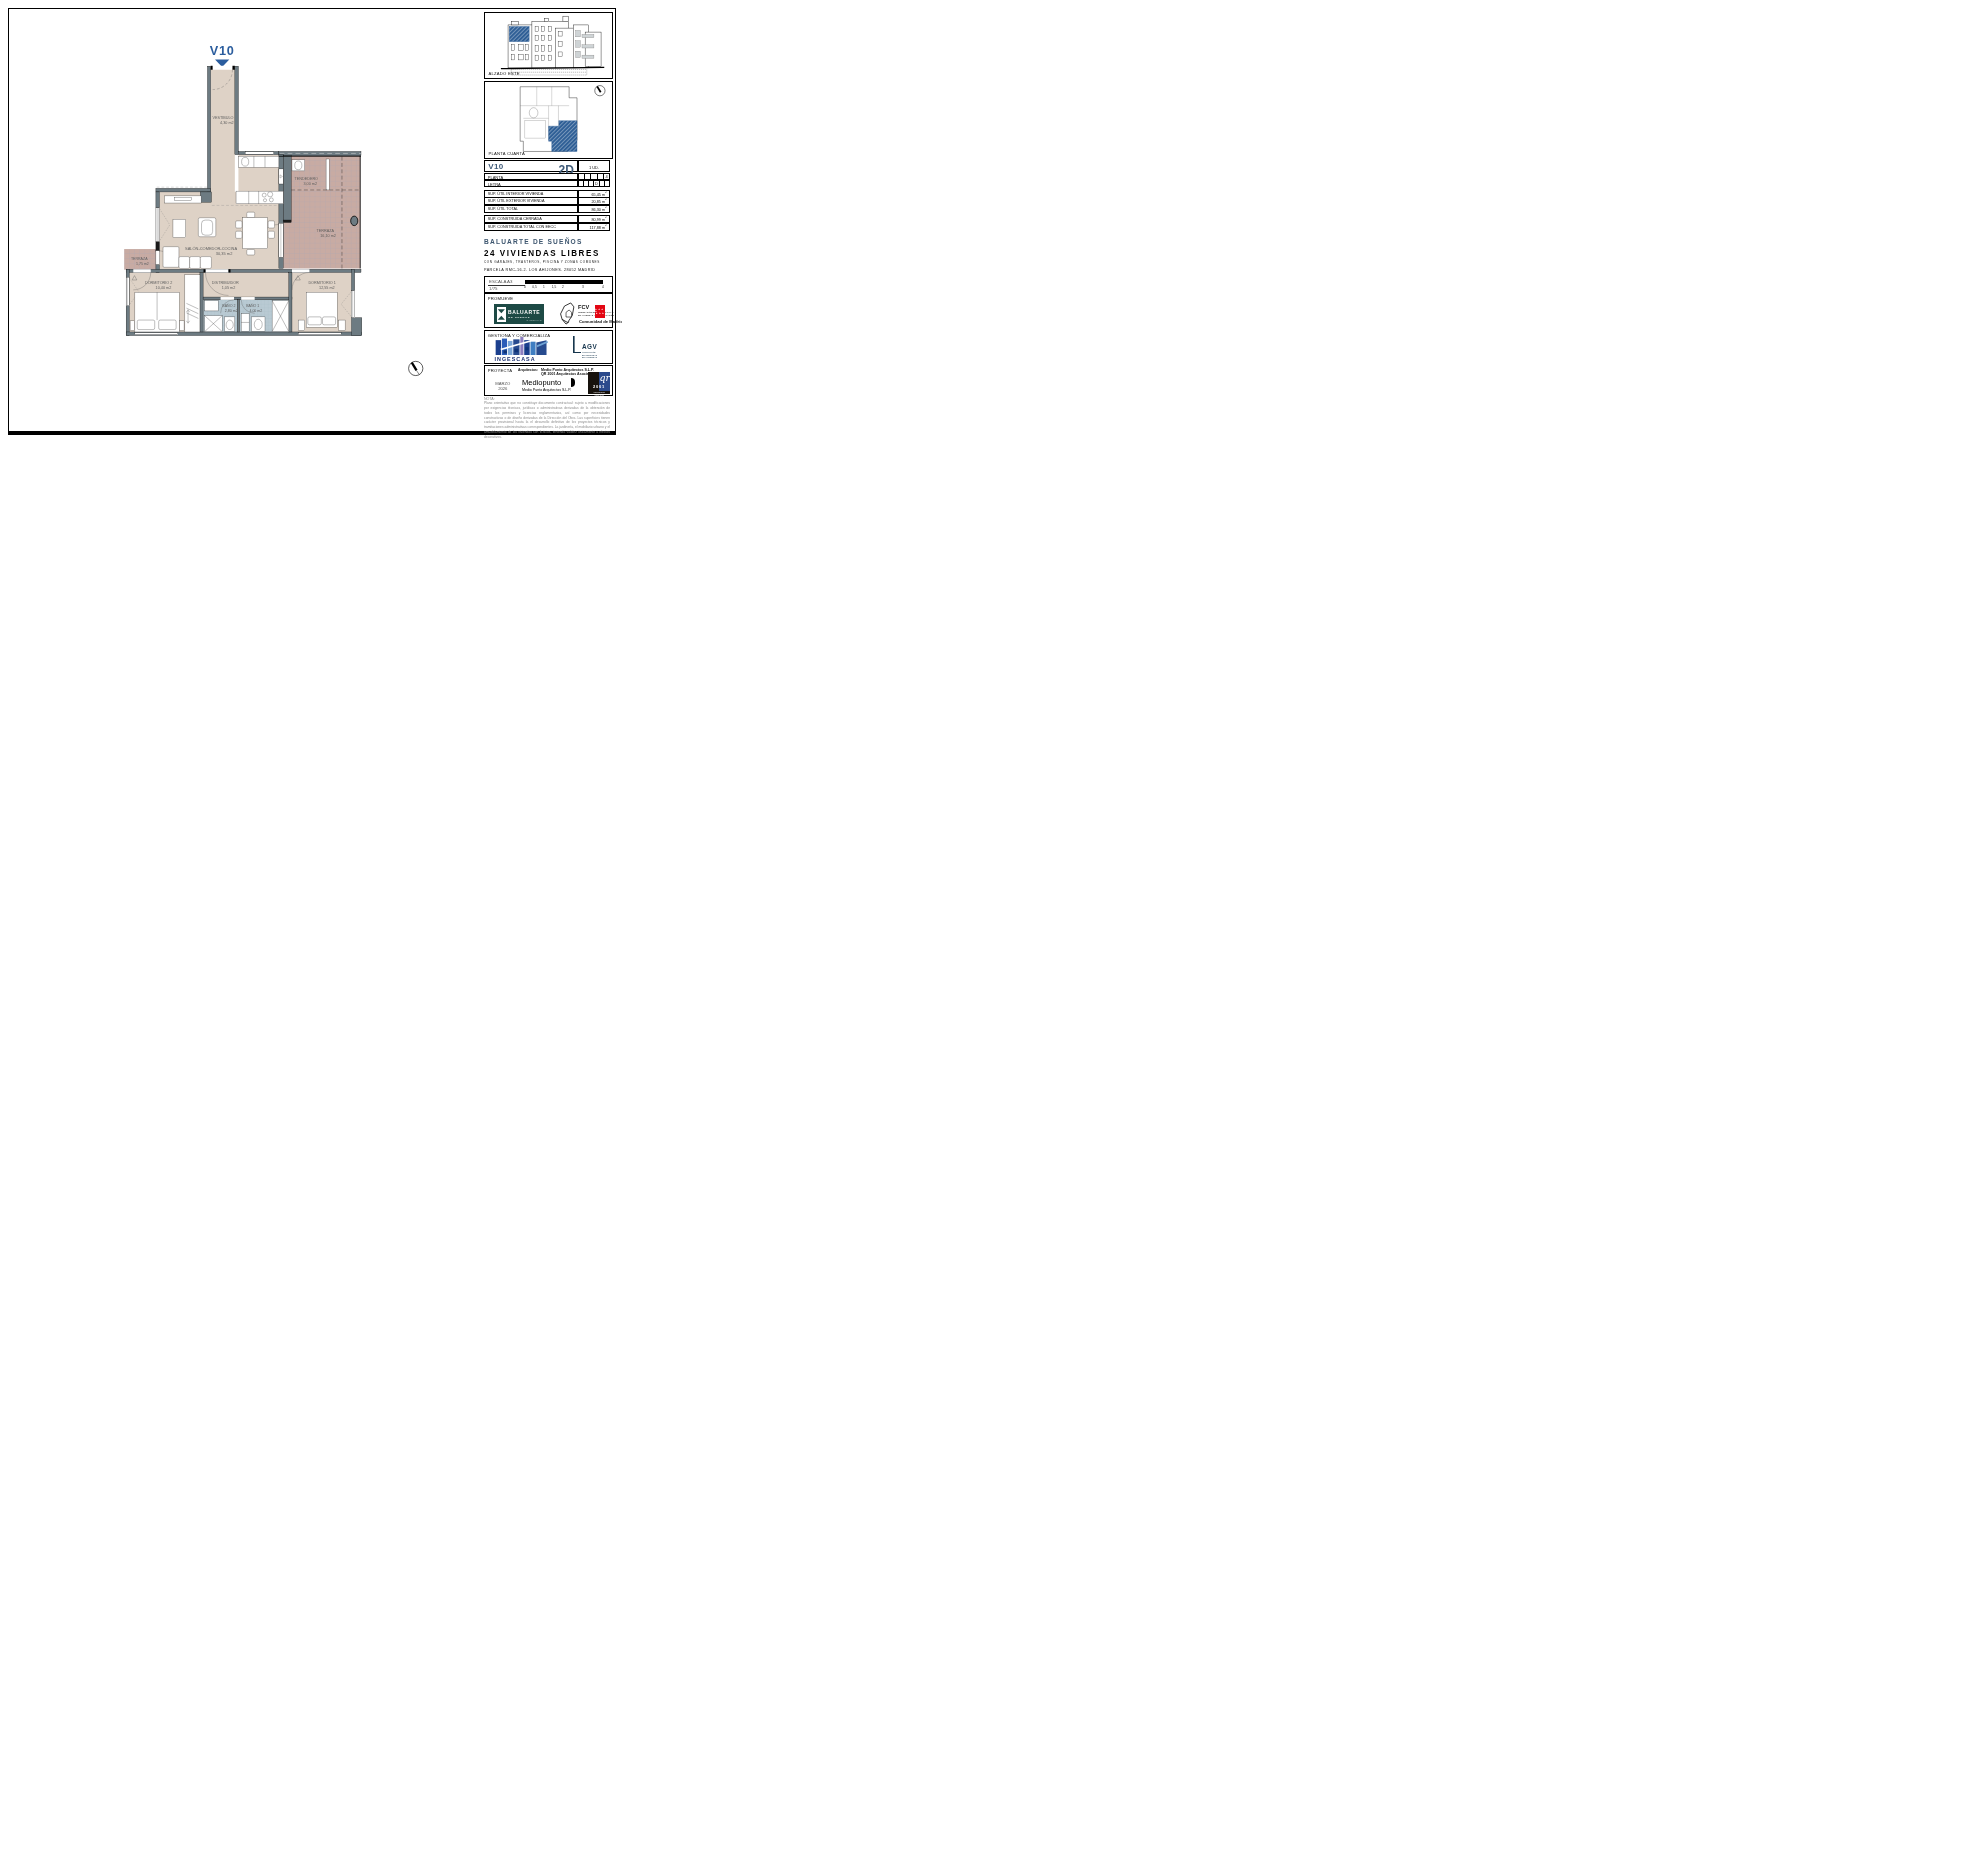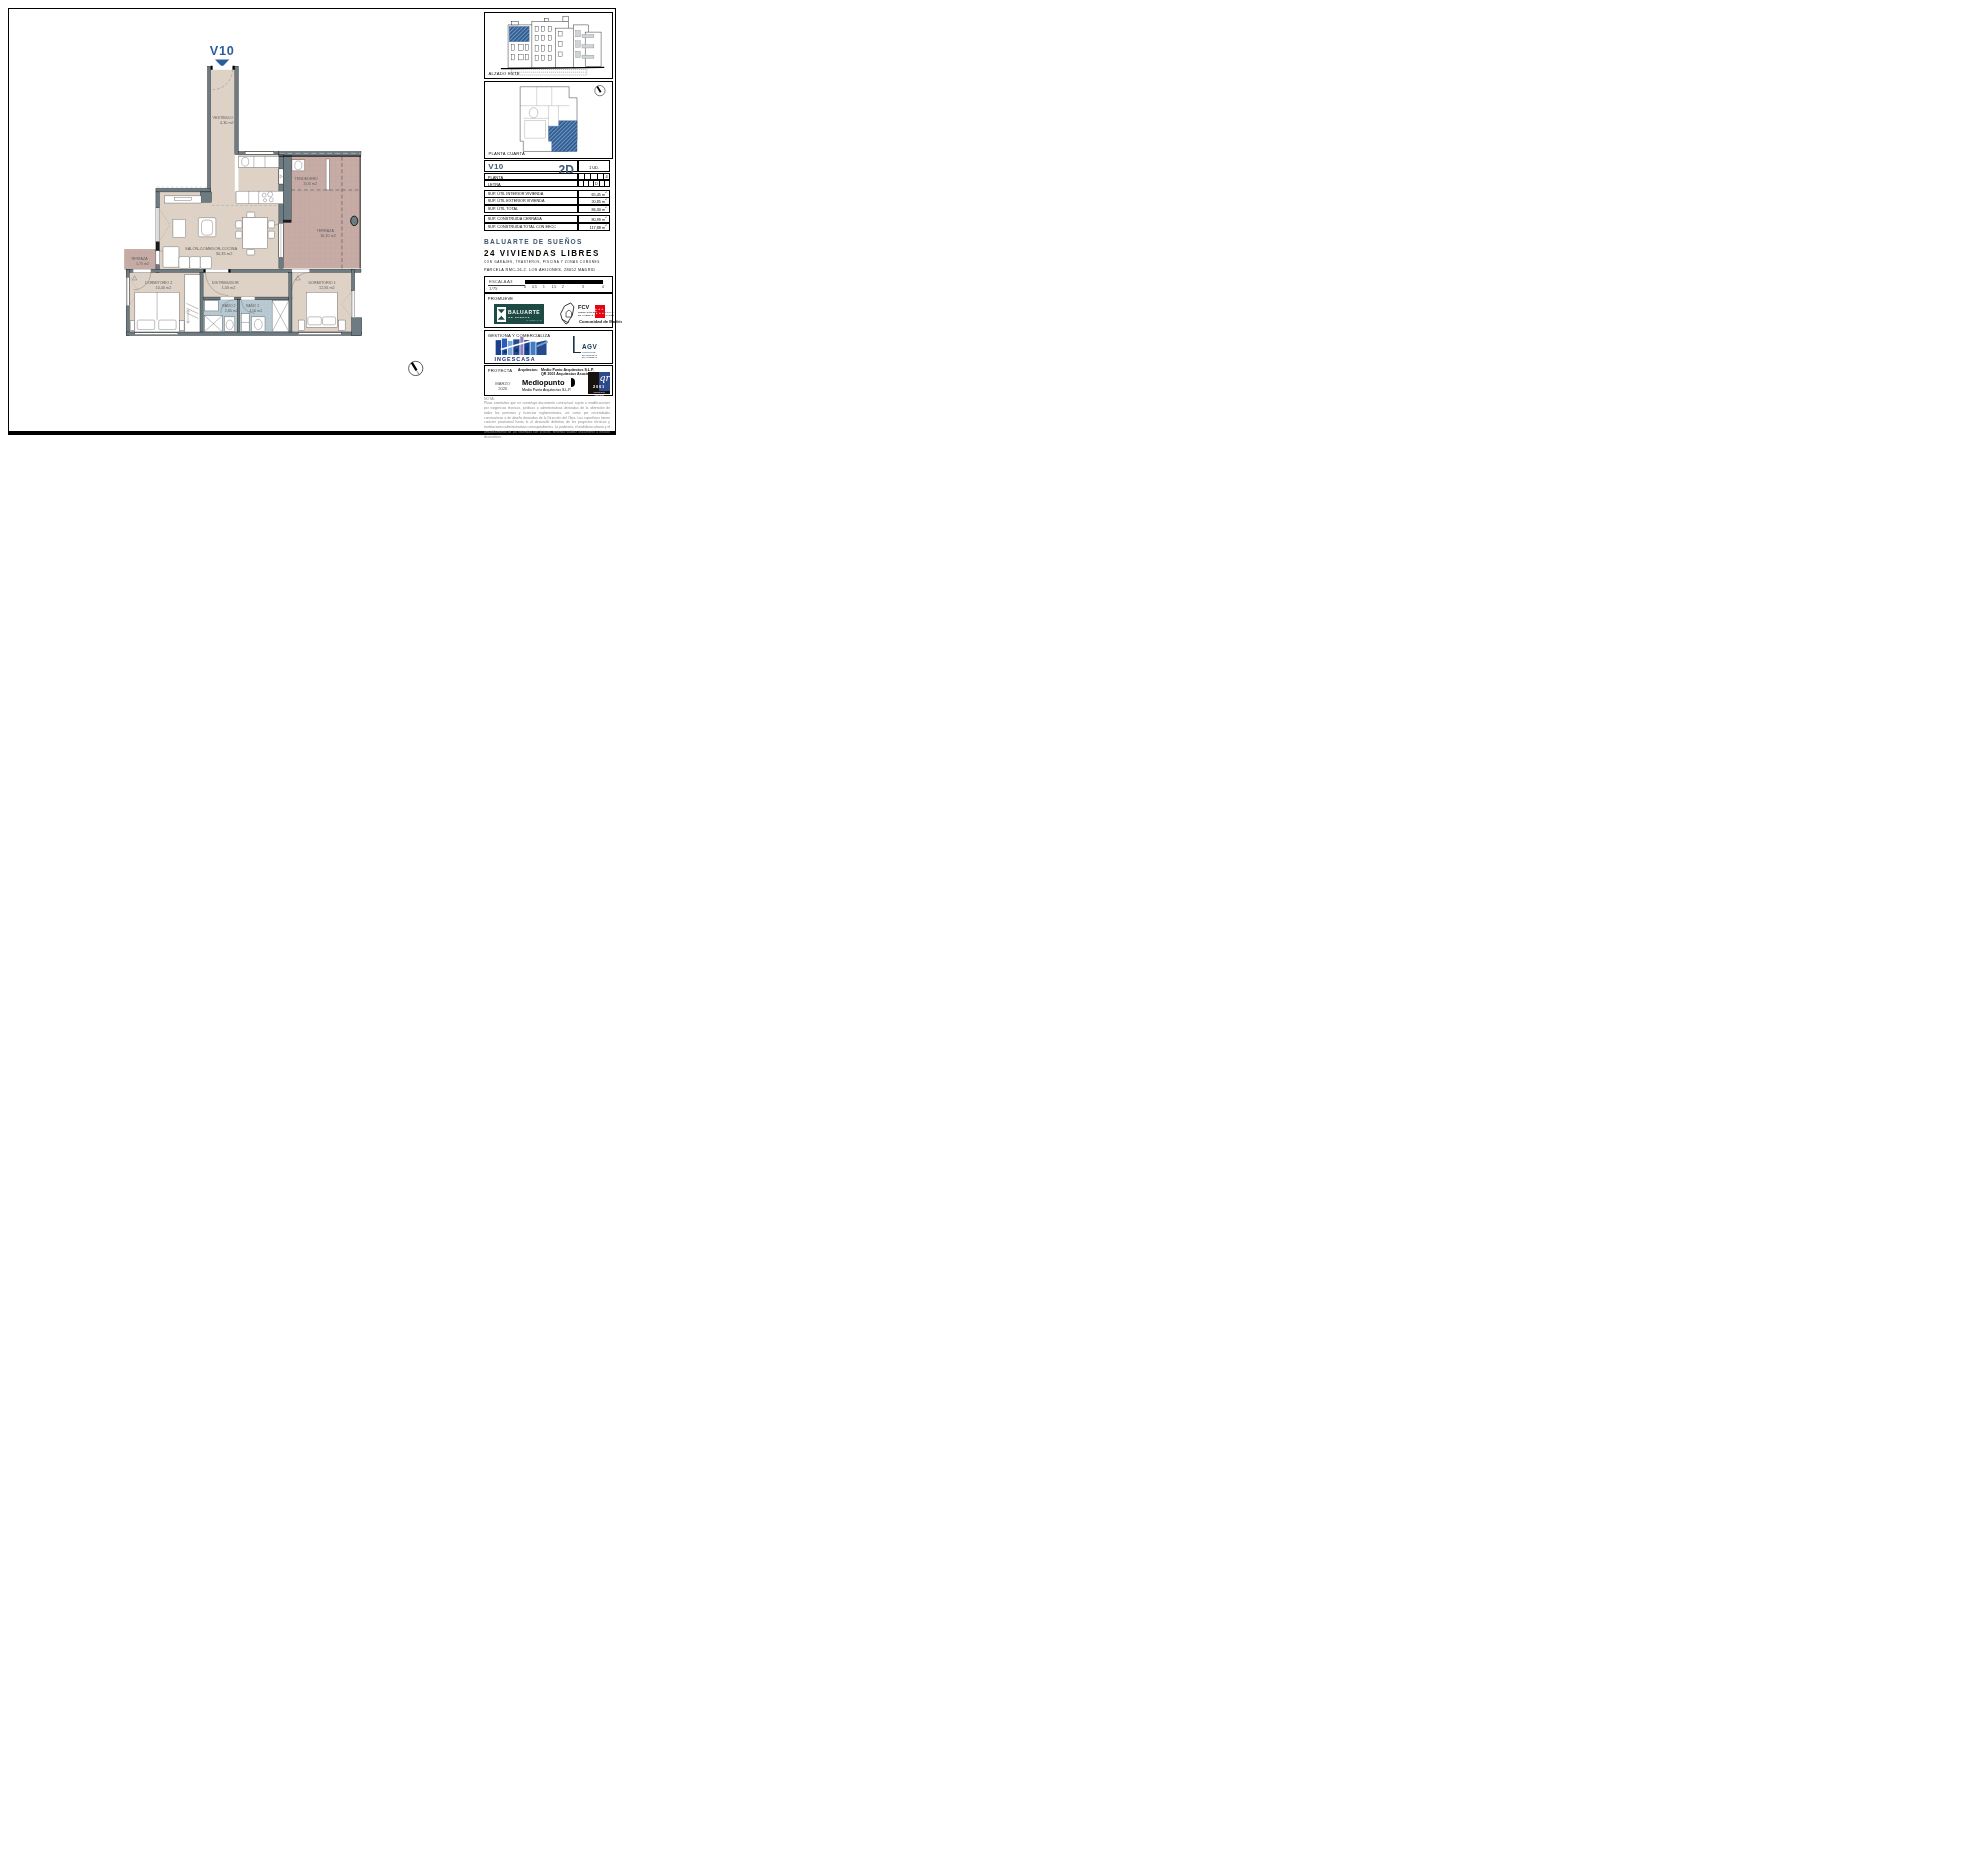--- a/index.html
+++ b/index.html
@@ -52,21 +52,21 @@
   .cam{position:absolute;left:94px;top:25.4px;font-size:4.2px;font-weight:bold;color:#111;white-space:nowrap;}
   
   .inges-name{position:absolute;left:9.5px;top:24.6px;font-size:5.4px;font-weight:bold;color:#1b2f6e;letter-spacing:1px;}
   .agv-name{position:absolute;left:97px;top:12px;font-size:6.4px;font-weight:bold;color:#15344c;letter-spacing:0.4px;}
   .agv-s{position:absolute;left:97px;font-size:1.8px;font-weight:bold;color:#15344c;letter-spacing:0.2px;}
   
   .arq-lab{position:absolute;left:33px;top:2.4px;font-size:3.4px;font-weight:bold;color:#111;}
   .arq1{position:absolute;left:56px;top:1.6px;font-size:3.6px;font-weight:bold;color:#111;white-space:nowrap;}
   .arq2{position:absolute;left:56px;top:6px;font-size:3.6px;font-weight:bold;color:#111;white-space:nowrap;}
   .fecha{position:absolute;left:7.1px;top:15px;width:21.4px;text-align:center;font-size:4.2px;color:#555;line-height:5.2px;}
-  .mp{position:absolute;left:37px;top:12px;font-size:7.5px;font-weight:bold;color:#000;}
+  .mp{position:absolute;left:37px;top:12px;font-size:7.5px;font-weight:normal;color:#000;}
   .mp-half{position:absolute;left:86px;top:12.3px;width:4.4px;height:8.3px;background:#000;border-radius:0 8.3px 8.3px 0;}
   .mp-sub{position:absolute;left:37px;top:22px;font-size:3.6px;color:#000;white-space:nowrap;}
   .qr{position:absolute;left:103px;top:5.6px;width:22px;height:22px;}
   .qr .half-b{position:absolute;left:0;top:0;width:11px;height:19px;background:#17120d;}
   .qr .half-u{position:absolute;left:11px;top:0;width:11px;height:19px;background:#2b4a8c;}
   .qr .scr{position:absolute;left:0;width:22px;top:0.8px;text-align:right;font-family:"DejaVu Serif",serif;font-style:italic;font-size:9.5px;color:#fff;}
   .qr .yr{position:absolute;left:0;width:22px;top:12.7px;text-align:center;font-size:4px;font-weight:bold;color:#fff;letter-spacing:0.8px;}
   .qr .sub{position:absolute;left:0;top:19px;width:22px;height:3.2px;background:#17120d;color:#fff;font-size:1.5px;text-align:center;line-height:3.2px;letter-spacing:0.1px;}
   
   .nota{position:absolute;left:484px;top:397px;width:126px;color:#8c8c8c;}

